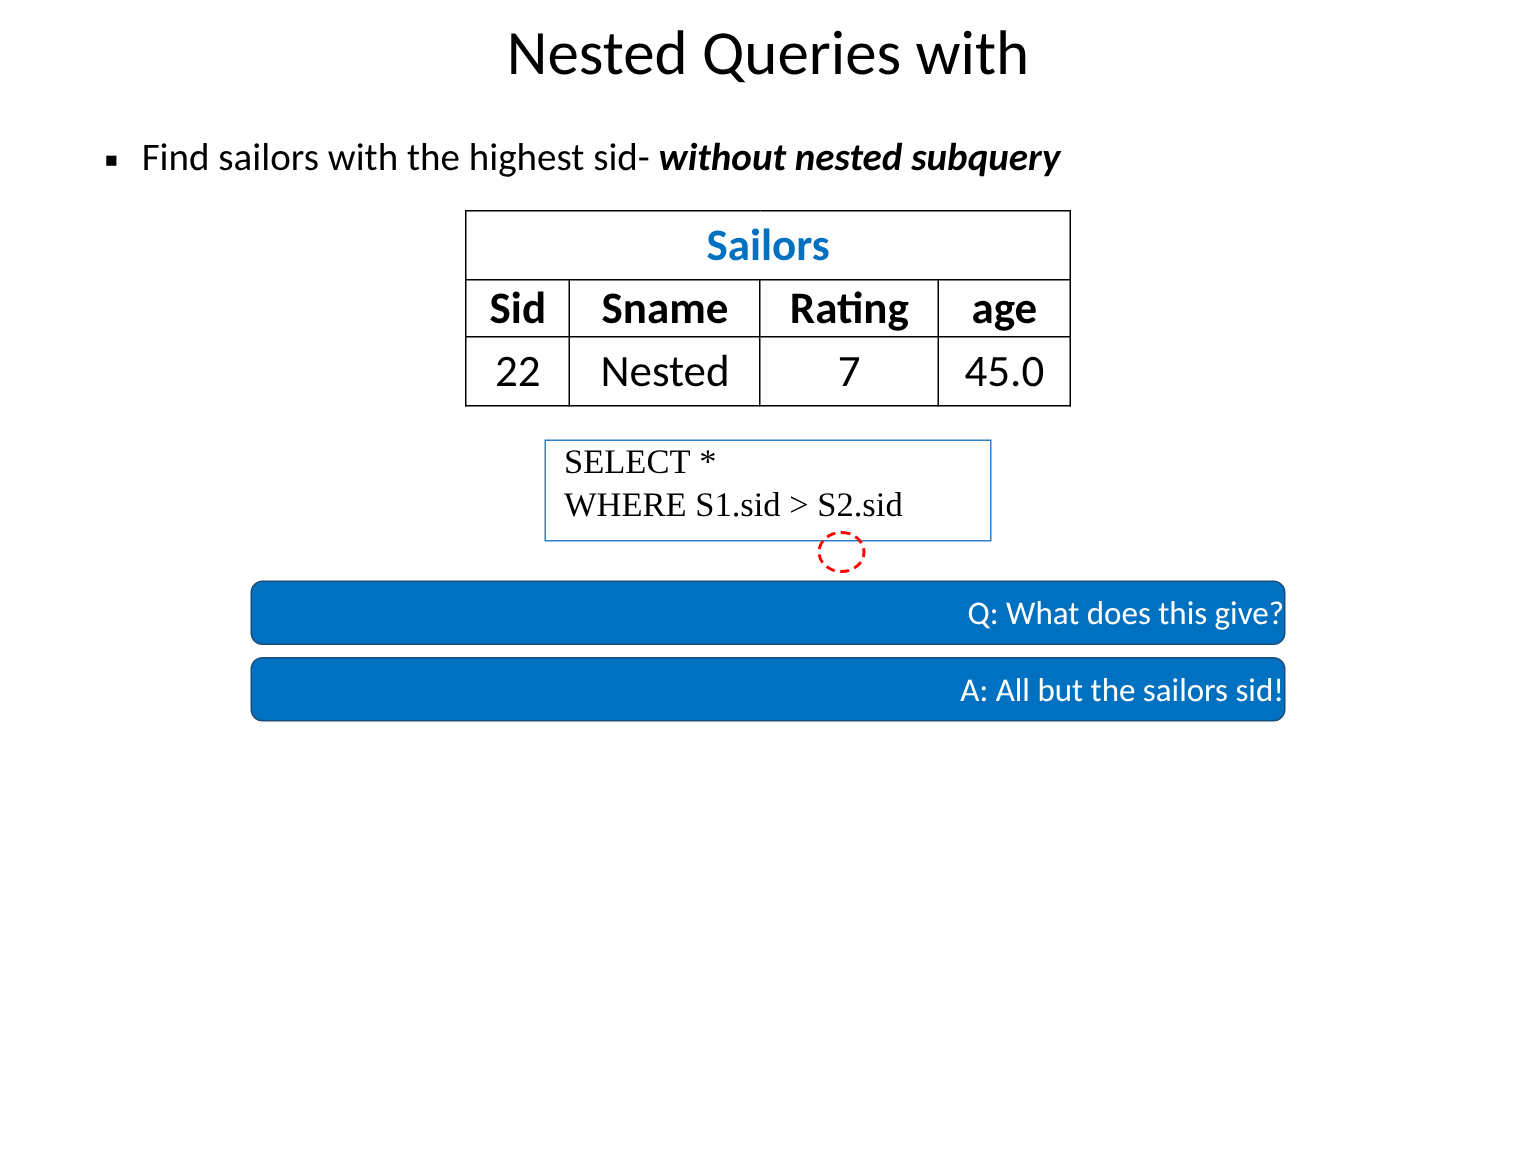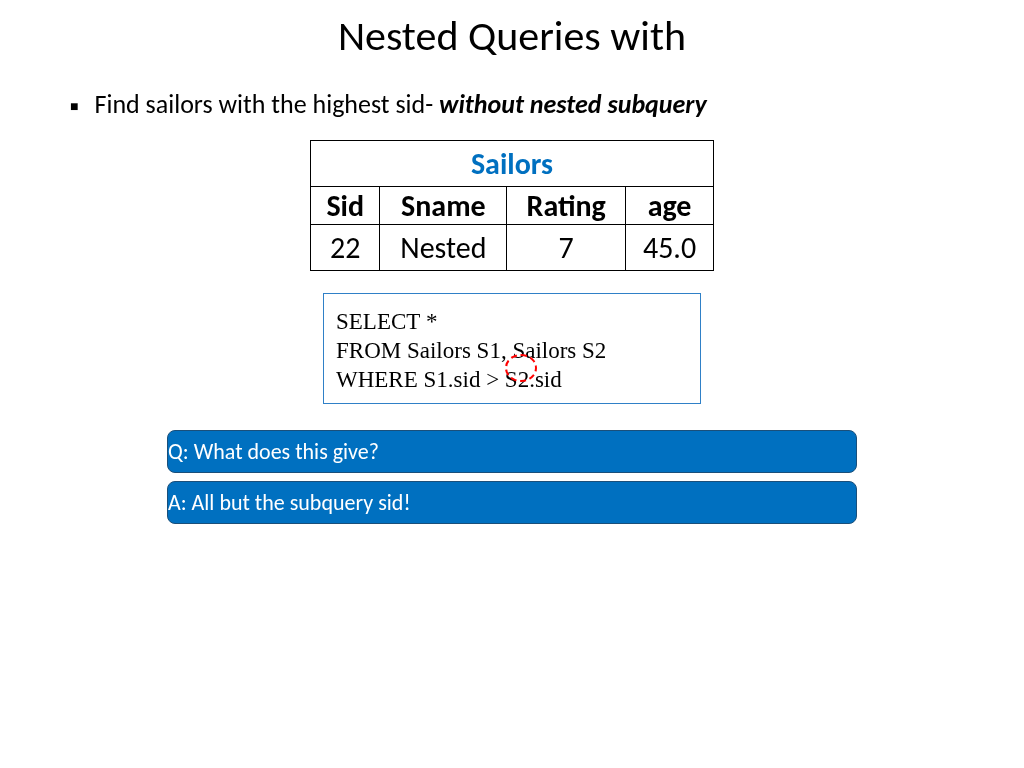--- a/index.html
+++ b/index.html
@@ -56,23 +56,23 @@
     text-align: center;
     padding: 0 10px;
   }
   table.sailors td {
     border: 1px solid #000;
     padding: 4px 10px;
     text-align: center;
   }
   .sql-box {
     margin: 22px auto 0 auto;
-    width: 378px;
+    width: 298px;
     border: 1px solid #2f80c7;
-    padding: 14px 12px 8px 12px;
+    padding: 0 12px 8px 12px;
     font-family: "Times New Roman", Times, serif;
     font-size: 23px;
     line-height: 1.25;
     position: relative;
   }
   .sql-box .kw { font-family: "Times New Roman", serif; }
   .dashed-circle {
     position: absolute;
     width: 32px;
     height: 28px;
@@ -84,21 +84,21 @@
   }
   .banner-stack {
     margin: 26px auto 0 auto;
     width: 690px;
   }
   .banner {
     background: #0070c0;
     color: #fff;
     border: 1px solid #1a4f7a;
     border-radius: 8px;
-    text-align: left;
+    text-align: right;
     font-size: 22px;
     padding: 7px 0;
     margin-bottom: 8px;
   }
 </style>
 </head>
 <body>
 
 <div class="title">
   <span>Nested Queries with</span><br>
@@ -128,21 +128,20 @@
       <td>Nested</td>
       <td>7</td>
       <td>45.0</td>
     </tr>
   </tbody>
     </table>
 </div>
 
 <div class="sql-box">
   <div><span class="kw">SELECT</span><span>  *</span></div>
-  <div><span class="kw">FROM</span><span>  Sailors S1, Sailors S2</span></div>
   <div><span class="kw">WHERE</span><span>  S1.sid &gt; S2.sid</span></div>
   <div class="dashed-circle"></div>
 </div>
 
 <div class="banner-stack">
   <div class="banner">Q: What does this give?</div>
-  <div class="banner">A: All but the subquery sid!</div>
+  <div class="banner">A: All but the sailors sid!</div>
 </div>
 
 </body></html>

